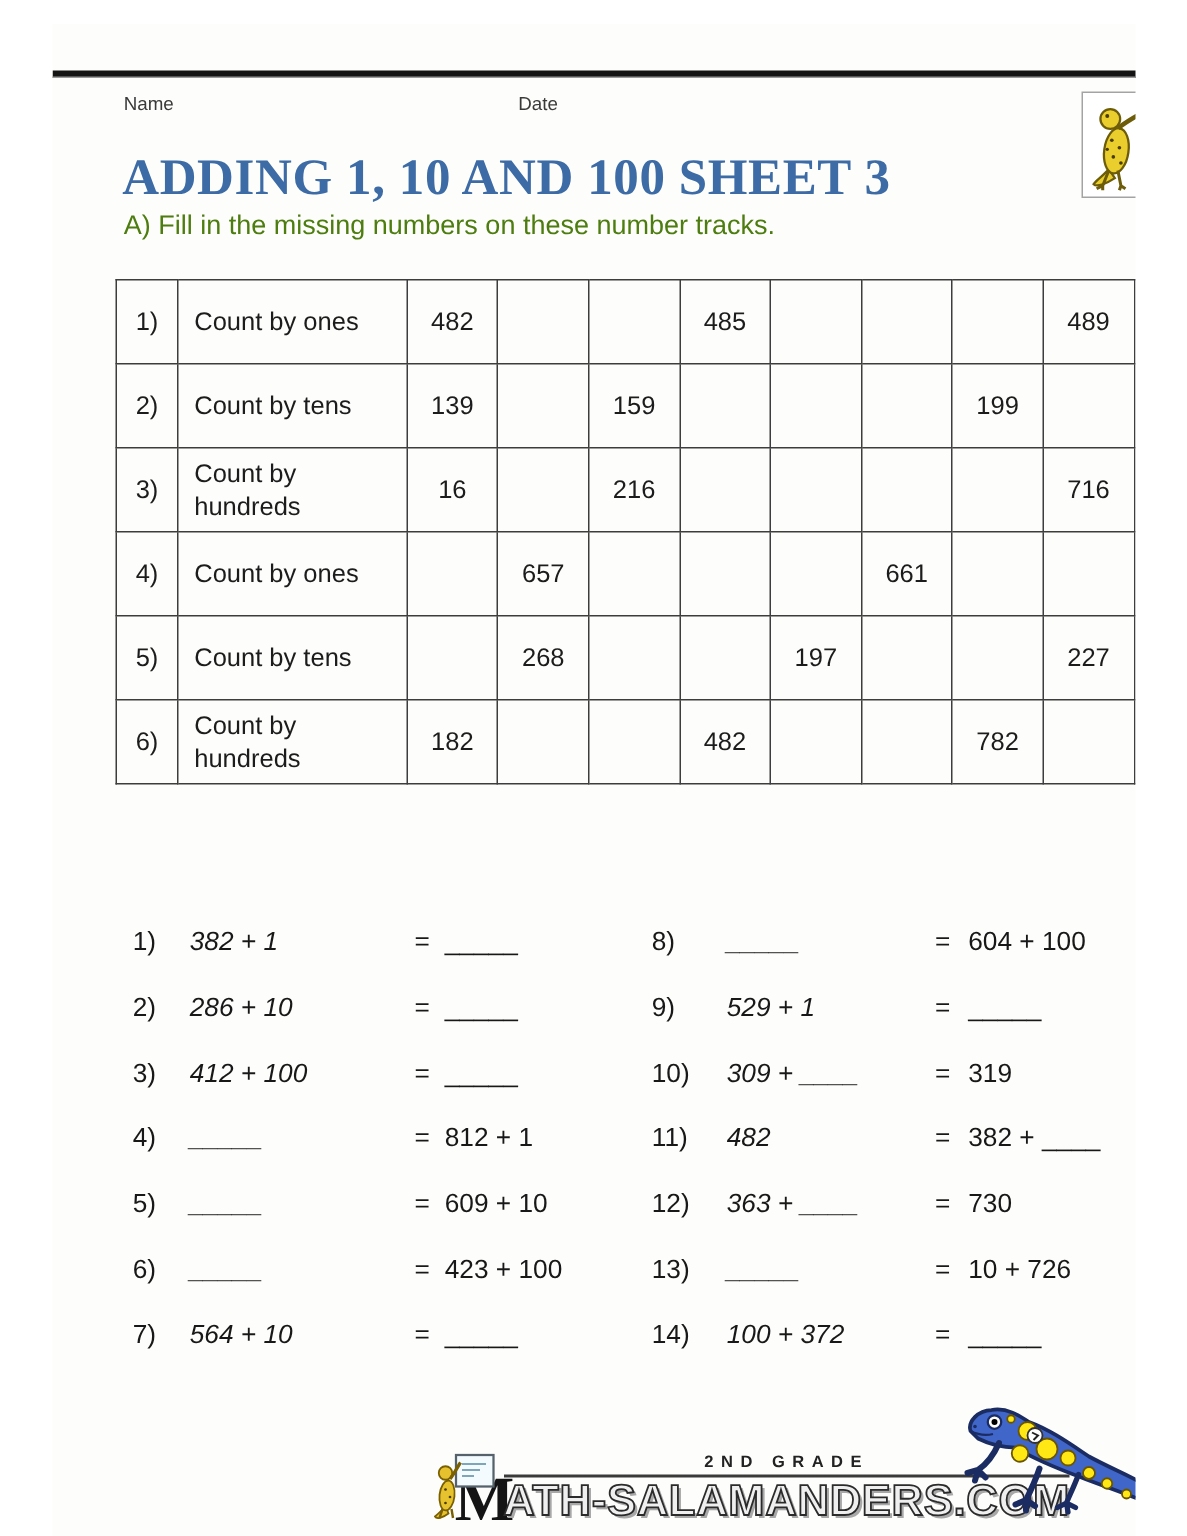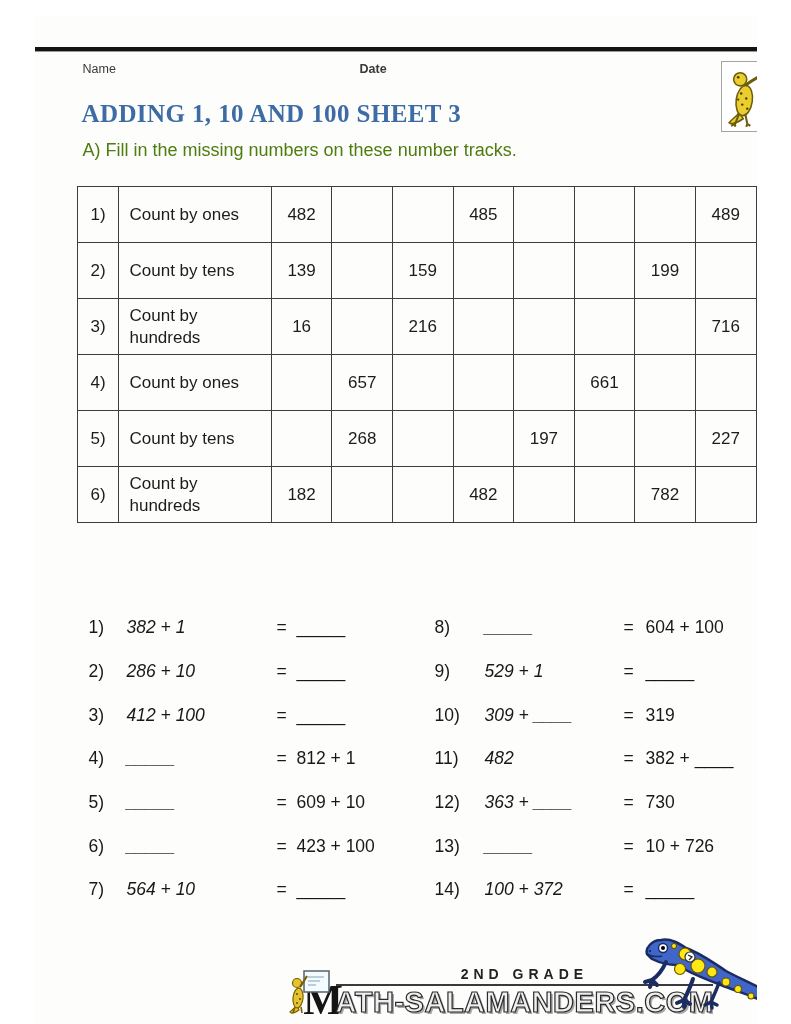--- a/index.html
+++ b/index.html
@@ -8,32 +8,32 @@
     position:relative; width:722px; height:1024px; margin:16px auto;
     background:#fdfdfb; overflow:hidden;
     font-family:"Liberation Sans", sans-serif; color:#1c1c1c;
   }
   .topbar {
     position:absolute; left:0; top:31px; width:791px; height:5px;
     background:#141414; border-bottom:1px solid #9a9a9a;
   }
   .meta-label { position:absolute; top:46px; font-size:12.5px; color:#3a3a3a; }
   .name-label { left:48px; }
-  .date-label { left:325px;font-weight:bold; }
+  .date-label { left:311px; }
 
   .logo-box {
     position:absolute; left:686px; top:45px; width:93px; height:71px;
     border:1px solid #a3a3a3; background:#ffffff; padding:1px;
   }
   .logo-box svg { width:100%; height:100%; }
 
   .page-title {
     position:absolute; left:47px; top:84px;
     font-family:"Liberation Serif", serif; font-weight:bold;
-    font-size:25px; letter-spacing:0.4px; color:#3c6ba5; white-space:nowrap;
+    font-size:34px; letter-spacing:0.4px; color:#3c6ba5; white-space:nowrap;
   }
   .section-instruction {
     position:absolute; left:48px; font-size:18px; color:#4d7c0f; white-space:nowrap;
   }
   .section-a { top:124px; }
   .section-b { top:556px; }
 
   table.tracks {
     position:absolute; left:42px; top:170px;
     border-collapse:collapse; table-layout:fixed;
@@ -60,21 +60,21 @@
   .peq  { text-align:center; }
   .prhs { text-align:left; white-space:pre; }
 
   .footer-logo {
     position:absolute; left:254px; top:950px;
     display:flex; align-items:flex-end;
   }
   .footer-logo svg.easel { width:54px; height:50px; margin-right:-7px; }
   .fl-text { display:flex; flex-direction:column; }
   .fl-grade {
-    font-size:14px; font-weight:bold; letter-spacing:5px;
+    font-size:11px; font-weight:bold; letter-spacing:5px;
     text-align:center; color:#222; padding-bottom:2px;
     border-bottom:2px solid #3a3a3a;
   }
   .fl-site {
     font-size:29px; font-weight:bold; letter-spacing:0.5px; line-height:1.05;
     color:#efefef; -webkit-text-stroke:1.2px #2b2b2b;
     text-shadow:2px 2px 0 #a8a8a8; white-space:nowrap; margin-top:1px;
   }
   .salamander-art {
     position:absolute; left:598px; top:905px; width:175px; height:108px;

